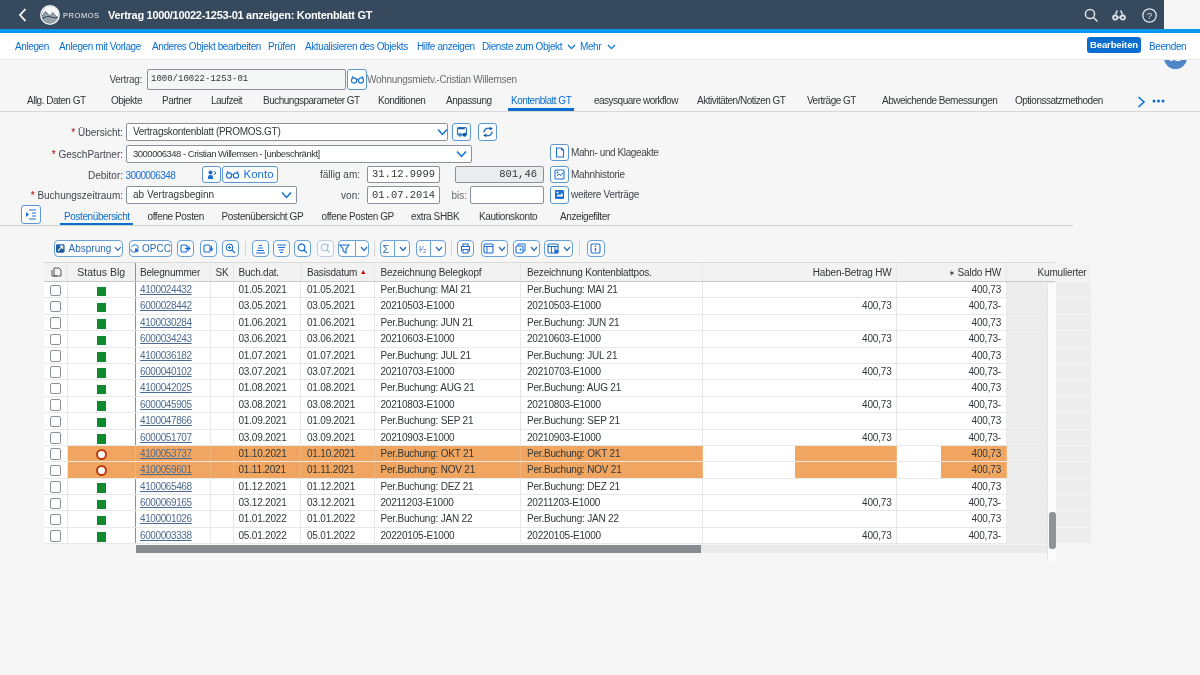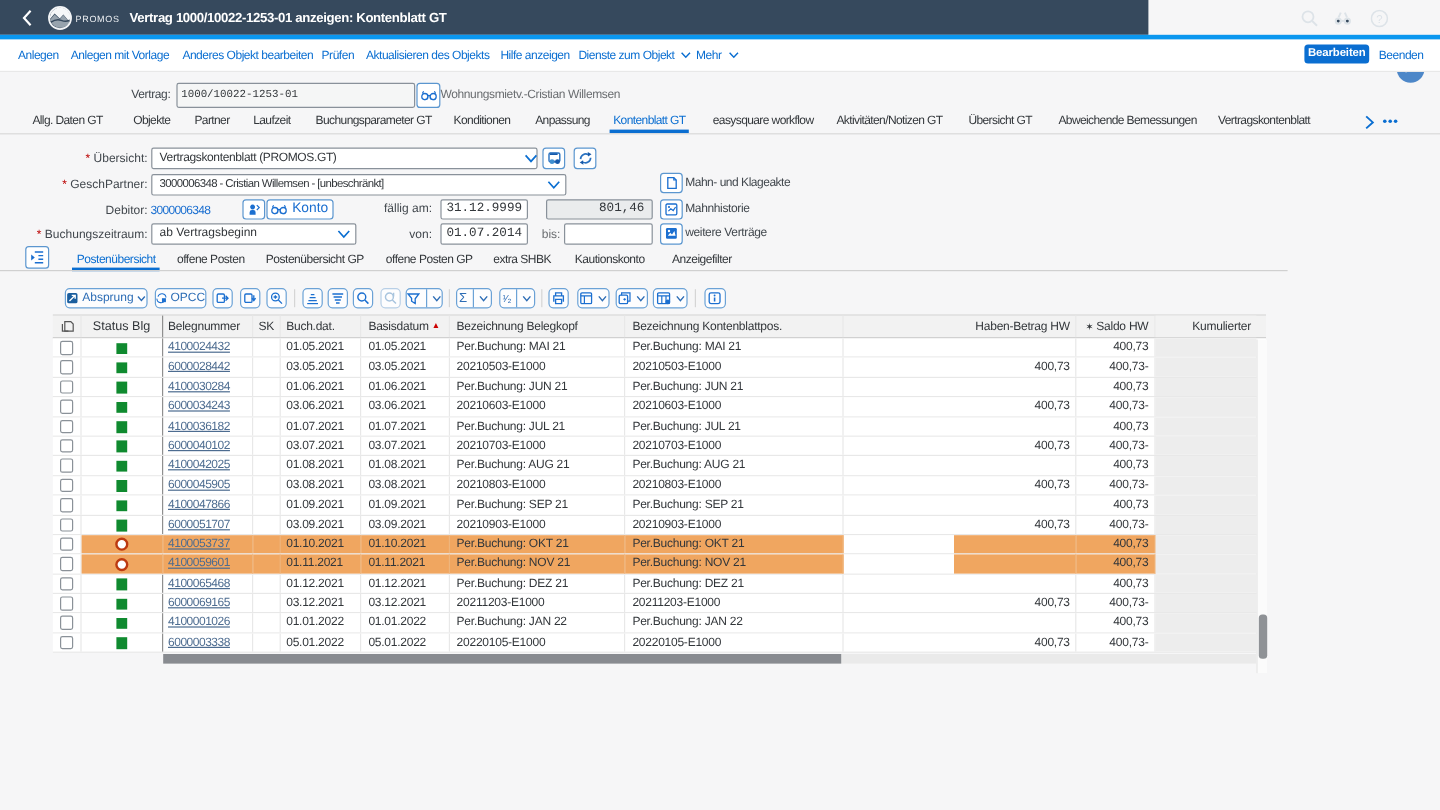--- a/index.html
+++ b/index.html
@@ -1,21 +1,21 @@
 <!DOCTYPE html>
 <html><head>
 <meta charset="utf-8">
 <style>
 * { margin:0; padding:0; box-sizing:border-box; }
 html,body { width:1200px; height:675px; overflow:hidden; }
 body { font-family:"Liberation Sans", sans-serif; background:#f6f6f7; position:relative; }
 .abs { position:absolute; }
 
 
-#shell { position:absolute; left:0; top:0; width:957px; height:29px; background:#36495d; }
+#shell { position:absolute; left:0; top:0; width:1164px; height:29px; background:#36495d; }
 #accent { position:absolute; left:0; top:29px; width:1200px; height:3.5px; background:#0a97ef; }
 #shell .title { position:absolute; left:108px; top:0; height:30px; line-height:31px; color:#fff; font-size:11px; font-weight:bold; letter-spacing:-0.3px; }
 #promos-txt { position:absolute; left:63px; top:0; height:30px; line-height:31px; color:#eef1f4; font-size:7.5px; letter-spacing:0.55px; }
 #avatar { position:absolute; left:1164px; top:4px; width:23px; height:23px; border-radius:50%; background:#4d87c8; color:#fff; font-size:10px; font-weight:bold; text-align:center; line-height:23px;margin-top:42px; }
 
 
 #menubar { position:absolute; left:0; top:32.5px; width:1200px; height:27px; background:#fff; border-bottom:1px solid #e8e8e8; }
 #menubar a { position:absolute; top:0; height:27px; line-height:27px; color:#0a6ed1; font-size:10px; letter-spacing:-0.4px; text-decoration:none; white-space:nowrap; }
 #btn-bearbeiten { position:absolute; left:1087px; top:4.5px; width:54px; height:15.5px; background:#0a6ed1; border-radius:3px; color:#fff; font-size:9.5px; font-weight:bold; text-align:center; line-height:15.5px; letter-spacing:-0.1px; }
 
@@ -58,21 +58,21 @@
 .cb1 { flex:none; width:23.5px; border-right:1px solid #e8e8e8; }
 .cb2 { flex:none; width:68.5px; border-right:1px solid #8f8f8f; }
 .c3 { width:74.5px; padding-left:4px; }
 .c4 { width:23px; }
 .c5 { width:67.5px; padding-left:5px; }
 .c6 { width:73.5px; padding-left:6px; }
 .c7 { width:146.5px; padding-left:6px; }
 .c8 { width:182px; padding-left:6px; }
 .c9 { width:92px; text-align:right; padding-right:2px;margin-top:19px; }
 .c10 { width:101.5px; text-align:right; padding-right:4px; }
-.c11 { width:66.5px; text-align:right; padding-right:5px; }
+.c11 { width:66.5px; text-align:right; padding-right:5px;margin-left:44px; }
 .ckum { width:83.5px; background:#ededed; border-right:none; }
 .doclink { color:#4d6c90; text-decoration:underline; letter-spacing:-0.4px; }
 .gsq { display:inline-block; width:9.5px; height:9.5px; background:#0f8a2f; margin:3px 0 0 29px; }
 .ocir { display:inline-block; width:11px; height:11px; border:2px solid #bc3a10; border-radius:50%; background:#fff; margin:2.5px 0 0 28px; }
 .ckb { display:inline-block; width:11.5px; height:11.5px; border:1px solid #8a9198; border-radius:2px; background:#fff; margin:2px 0 0 5.5px; }
 </style>
 </head>
 <body>
 
 <div id="shell">
@@ -138,23 +138,23 @@
 <span class="mtab" style="left:27px;">Allg. Daten GT</span>
 <span class="mtab" style="left:111px;">Objekte</span>
 <span class="mtab" style="left:162px;">Partner</span>
 <span class="mtab" style="left:211px;">Laufzeit</span>
 <span class="mtab" style="left:263px;">Buchungsparameter GT</span>
 <span class="mtab" style="left:378px;">Konditionen</span>
 <span class="mtab" style="left:446px;">Anpassung</span>
 <span class="mtab sel" style="left:511px;">Kontenblatt GT</span>
 <span class="mtab" style="left:594px;">easysquare workflow</span>
 <span class="mtab" style="left:697px;">Aktivitäten/Notizen GT</span>
-<span class="mtab" style="left:807px;">Übersicht GT</span>
+<span class="mtab" style="left:807px;">Verträge GT</span>
 <span class="mtab" style="left:882px;">Abweichende Bemessungen</span>
-<span class="mtab" style="left:1015px;">Vertragskontenblatt</span>
+<span class="mtab" style="left:1015px;">Optionssatzmethoden</span>
 <svg class="abs" style="left:1137px;top:96px;" width="9" height="12" viewBox="0 0 9 12">
     <path d="M1.5 1 L7 6 L1.5 11" stroke="#0a6ed1" stroke-width="1.6" fill="none"></path>
   </svg>
 <svg class="abs" style="left:1152px;top:99px;" width="13" height="4" viewBox="0 0 13 4">
     <circle cx="2" cy="2" r="1.5" fill="#0a6ed1"></circle>
     <circle cx="6.5" cy="2" r="1.5" fill="#0a6ed1"></circle>
     <circle cx="11" cy="2" r="1.5" fill="#0a6ed1"></circle>
   </svg>
 <div id="tabsel"></div>
 <div id="tabline"></div>

